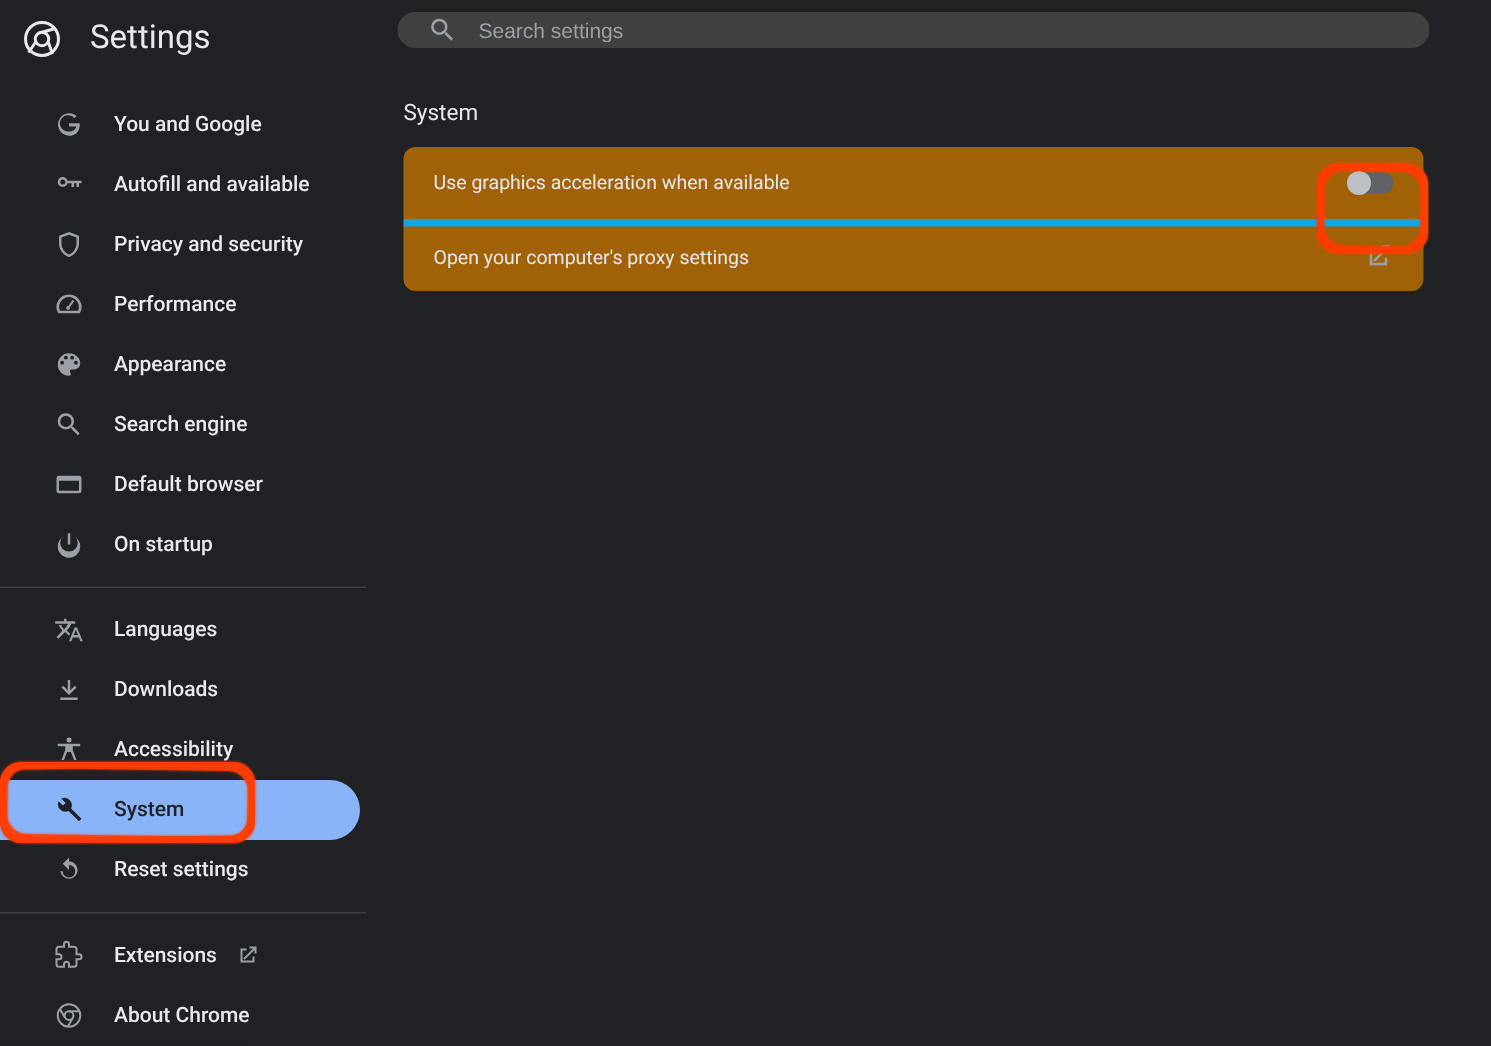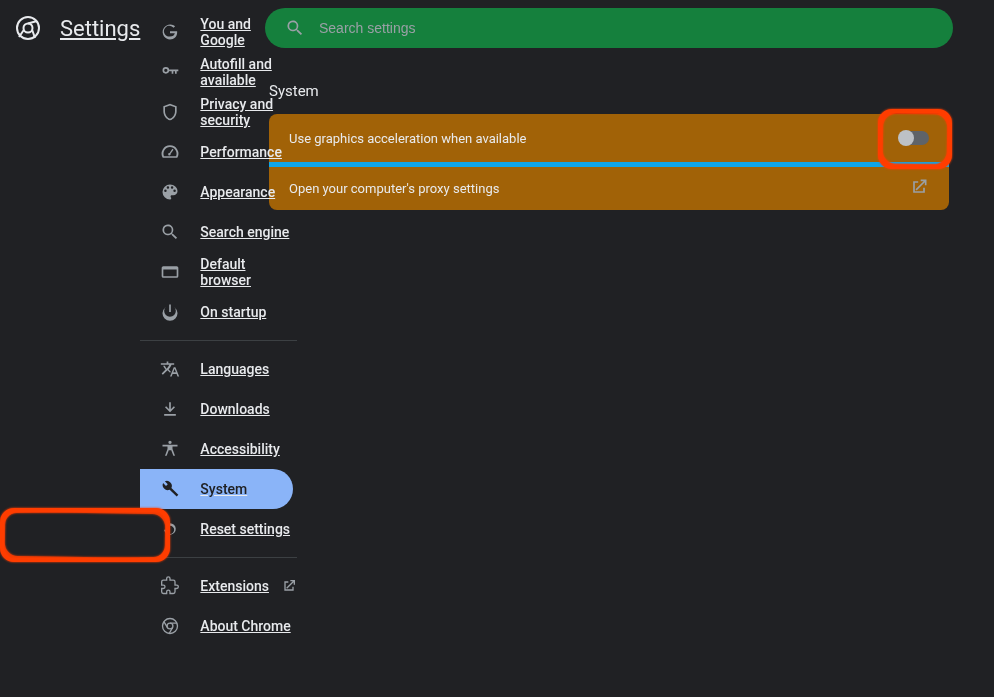--- a/index.html
+++ b/index.html
@@ -9,22 +9,21 @@
     background: #202124;
     font-family: Roboto, Arial, sans-serif;
     color: #e8eaed;
     overflow: hidden;
     display: flex;
   }
   .sidebar {
     width: 244px;
     height: 100%;
     display: flex;
-    flex-direction: row;
-    text-decoration: underline;
+    flex-direction: column;
   }
   .sidebar-header {
     display: flex;
     align-items: center;
     height: 56px;
     padding-left: 16px;
   }
   .chrome-logo {
     width: 24px;
     height: 24px;
@@ -35,21 +34,21 @@
     font-weight: 400;
     color: #e8eaed;
   }
   .sidebar-nav {
     padding-top: 12px;
   }
   .nav-item {
     display: flex;
     align-items: center;
     height: 40px;
-    padding-left: 20px;
+    padding-left: 36px;
     cursor: pointer;
     position: relative;
   }
   .nav-item.selected {
     background: #8ab4f8;
     border-radius: 0 20px 20px 0;
     margin-right: 4px;
     color: #202124;
   }
   .nav-item.selected .nav-label { color: #202124; font-weight: 500; }
@@ -83,22 +82,22 @@
 
   .main {
     flex: 1;
     padding-top: 8px;
     display: flex;
     flex-direction: column;
     align-items: center;
   }
   .search-bar {
     width: 688px;
-    height: 40px;
-    background: #15803d;
+    height: 24px;
+    background: #404040;
     border-radius: 40px;
     display: flex;
     align-items: center;
     padding: 0 20px;
     margin-left: -20px;
     justify-content: space-between;
   }
   .search-bar svg { width: 20px; height: 20px; fill: #9aa0a6; margin-right: 14px; }
   .search-input {
     background: transparent;

